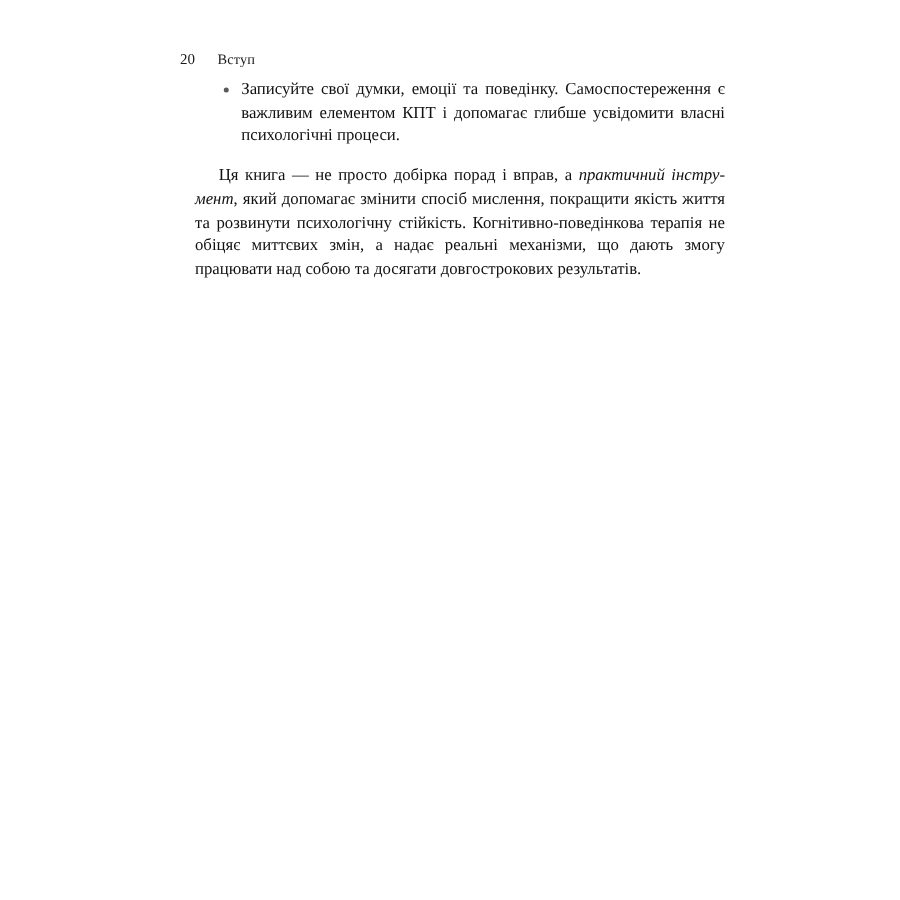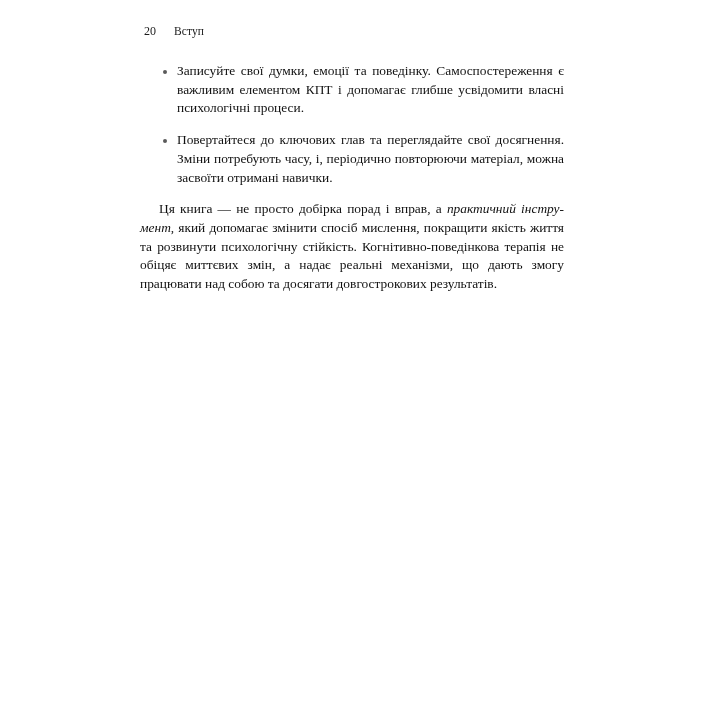--- a/index.html
+++ b/index.html
@@ -19,41 +19,41 @@
     position: relative;
     width: 720px;
     height: 720px;
     background: #ffffff;
   }
 
   
   .running-head {
     position: absolute;
     left: 144px;
-    top: 24px;
+    top: 40px;
     width: 424px;
     display: flex;
     align-items: baseline;
     font-size: 11.5px;
     line-height: 14px;
     color: #1a1a1a;
     letter-spacing: 0.1px;
   }
   .folio {
     font-size: 12px;
     min-width: 30px;
   }
   .head-title {
     font-size: 11.5px;
   }
 
   
   .textblock {
     position: absolute;
-    left: 140px;
+    left: 156px;
     top: 62px;
     width: 424px;
   }
 
   
   .bullet-list {
     margin: 0;
     padding: 0;
     list-style: none;
   }
@@ -109,24 +109,20 @@
     <span class="head-title">Вступ</span>
   </div>
 
   <div class="textblock">
 
     <ul class="bullet-list">
       <li class="bullet-item">
         <span class="bullet-dot"></span>
         <span>Записуйте свої думки, емоції та поведінку. Самоспостереження є важливим елементом КПТ і допомагає глибше усвідомити власні психологічні процеси.</span>
       </li>
-      <li class="bullet-item">
-        <span class="bullet-dot"></span>
-        <span>Повертайтеся до ключових глав та переглядайте свої досягнення. Зміни потребують часу, і, періодично повторюючи матеріал, мож­на засвоїти отримані навички.</span>
-      </li>
     </ul>
 
     <p class="body-para para-gap">
       <span>Ця книга — не просто добірка порад і вправ, а </span><span class="italic">практичний інстру­мент</span><span>, який допомагає змінити спосіб мислення, покращити якість жит­тя та розвинути психологічну стійкість. Когнітивно-поведінкова тера­пія не обіцяє миттєвих змін, а надає реальні механізми, що дають змогу працювати над собою та досягати довгострокових результатів.</span>
     </p>
 
 
   </div>
 </div>
 

